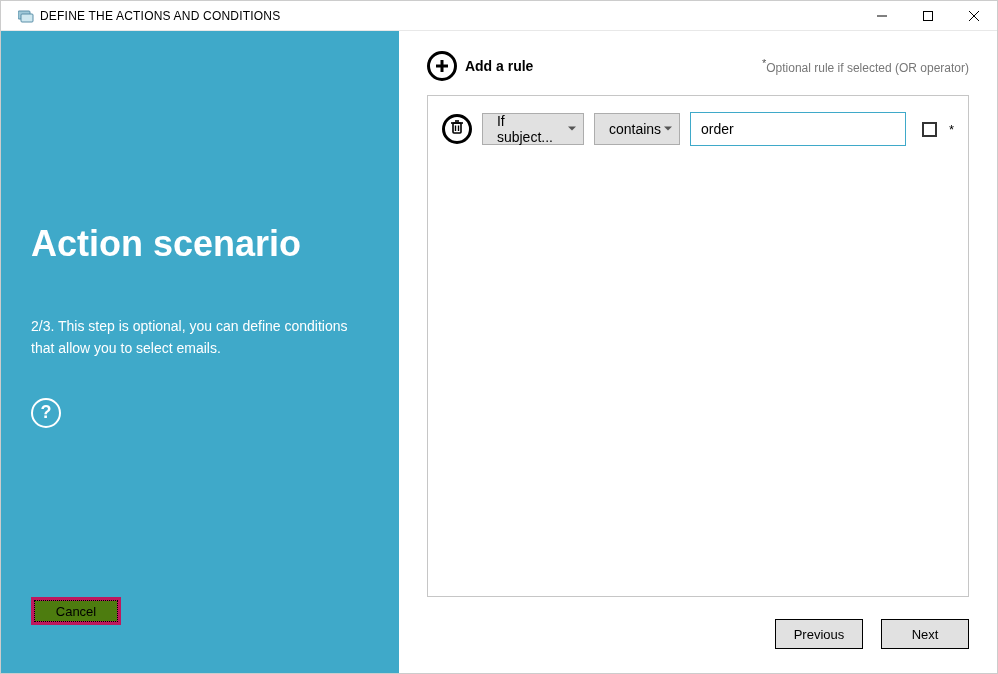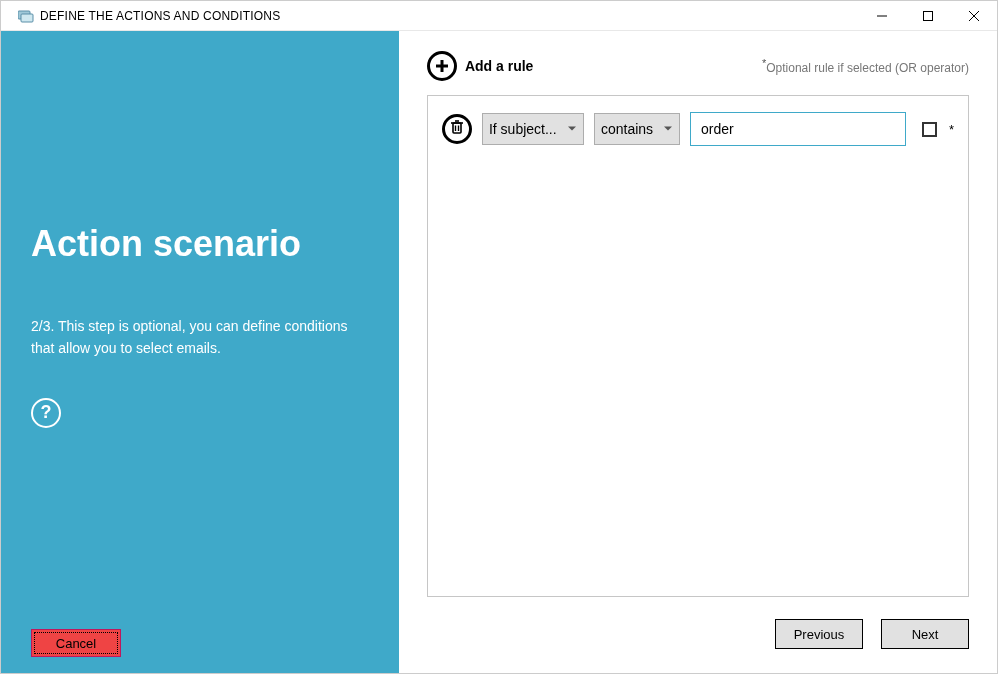--- a/index.html
+++ b/index.html
@@ -44,21 +44,21 @@
   }
   .win-btn svg { display:block; }
   .content {
     display: flex;
     height: calc(100% - 30px);
   }
   .sidebar {
     width: 403px;
     background: #3fa9c9;
     color: #fff;
-    padding: 32px 30px 8px 30px;
+    padding: 32px 30px 40px 30px;
     position: relative;
     display:flex;
     flex-direction:column;
   }
   .sidebar h1 {
     font-size: 36px;
     font-weight: 600;
     margin-top: 160px;
     margin-bottom: 50px;
   }
@@ -73,23 +73,23 @@
     border-radius: 50%;
     display:flex; align-items:center; justify-content:center;
     margin-top: 38px;
     font-weight: 600;
     font-size: 18px;
   }
   .cancel-btn {
     margin-top: auto;
     width: 90px;
     height: 28px;
-    background: #ef4444;
+    background: #4d7c0f;
     color: #000;
-    border: 1px solid #be185d;
+    border: 4px solid #be185d;
     outline: 1px dotted #000;
     outline-offset: -4px;
     font-size: 13px;
     cursor: pointer;
     margin-bottom: 8px;
   }
   .main {
     flex: 1;
     padding: 20px 28px 24px 28px;
     display:flex;
@@ -141,21 +141,21 @@
     border-radius:50%;
     display:flex; align-items:center; justify-content:center;
     cursor:pointer;
   }
   .dd {
     height: 32px;
     background: #e1e1e1;
     border: 1px solid #adadad;
     display:flex;
     align-items:center;
-    padding: 0 20px 0 6px;
+    padding: 0 20px 0 14px;
     font-size: 14px;
     color:#000;
     position:relative;
     cursor:pointer;
   }
   .dd.subject { width: 102px; }
   .dd.contains { width: 86px; }
   .dd::after {
     content:"";
     position:absolute;

